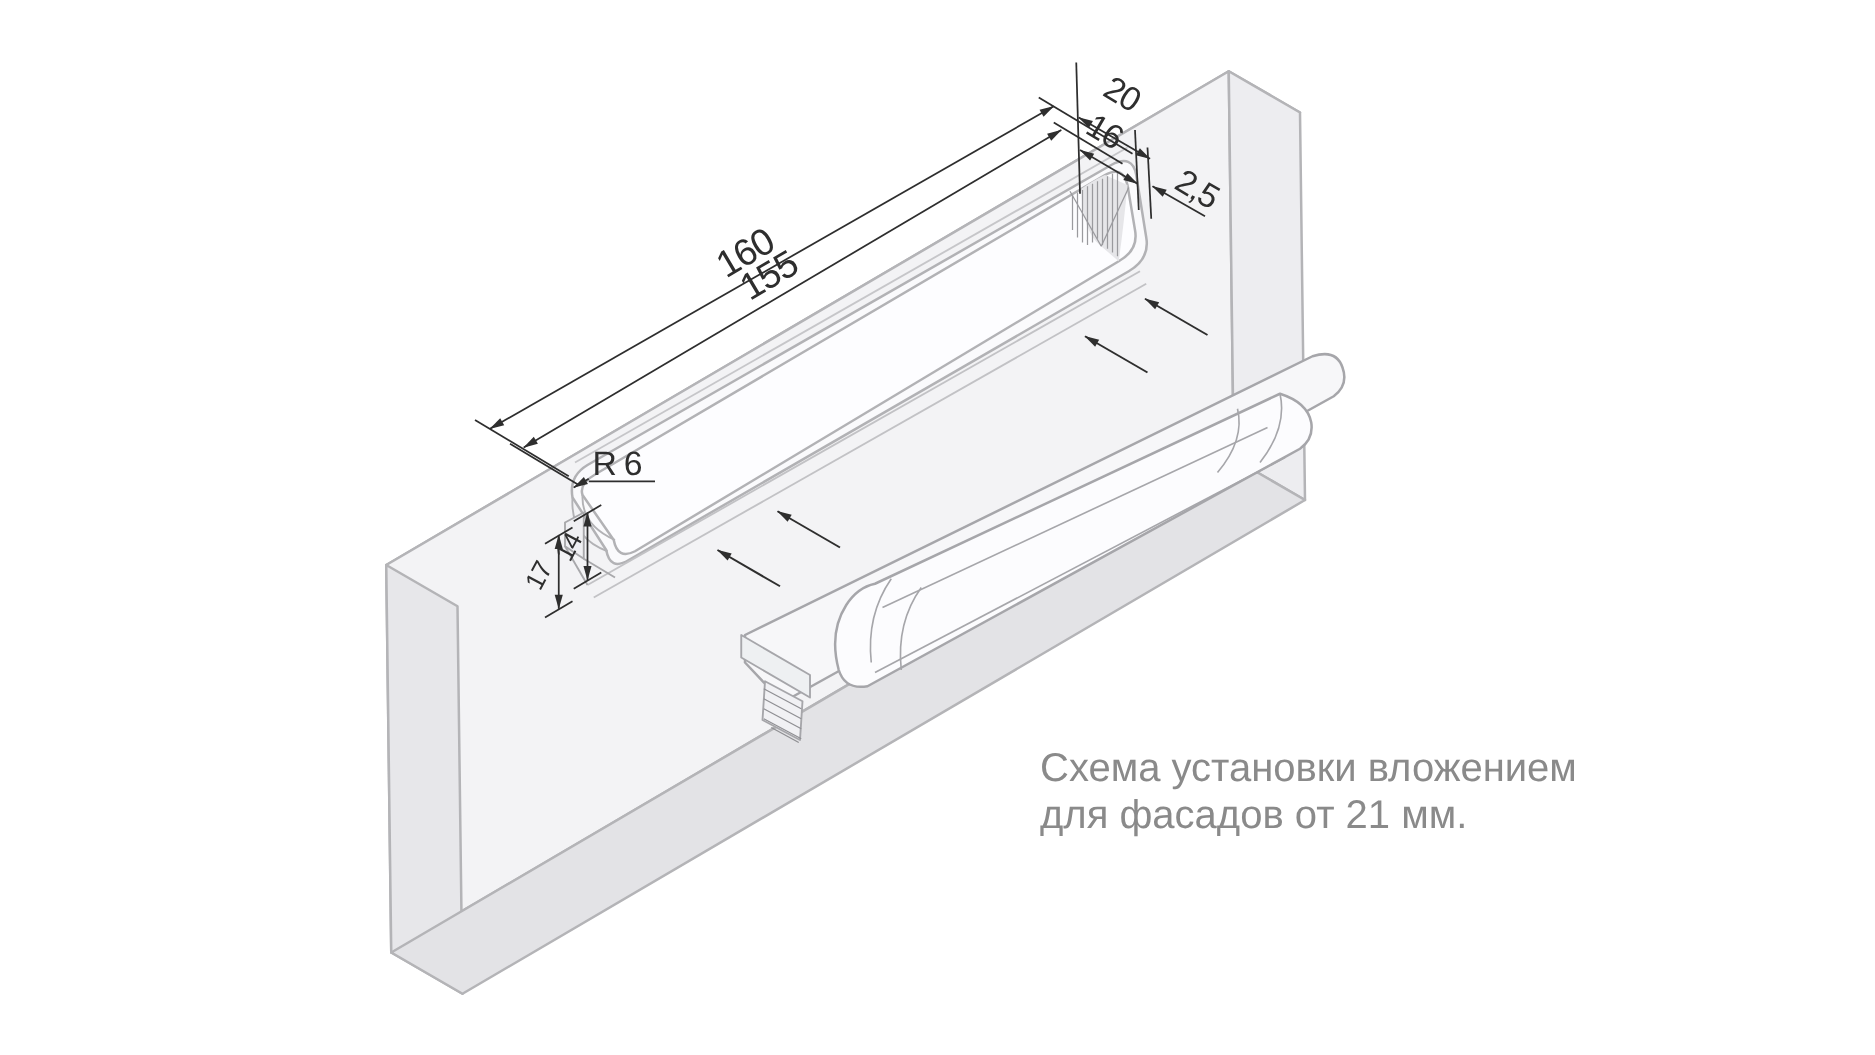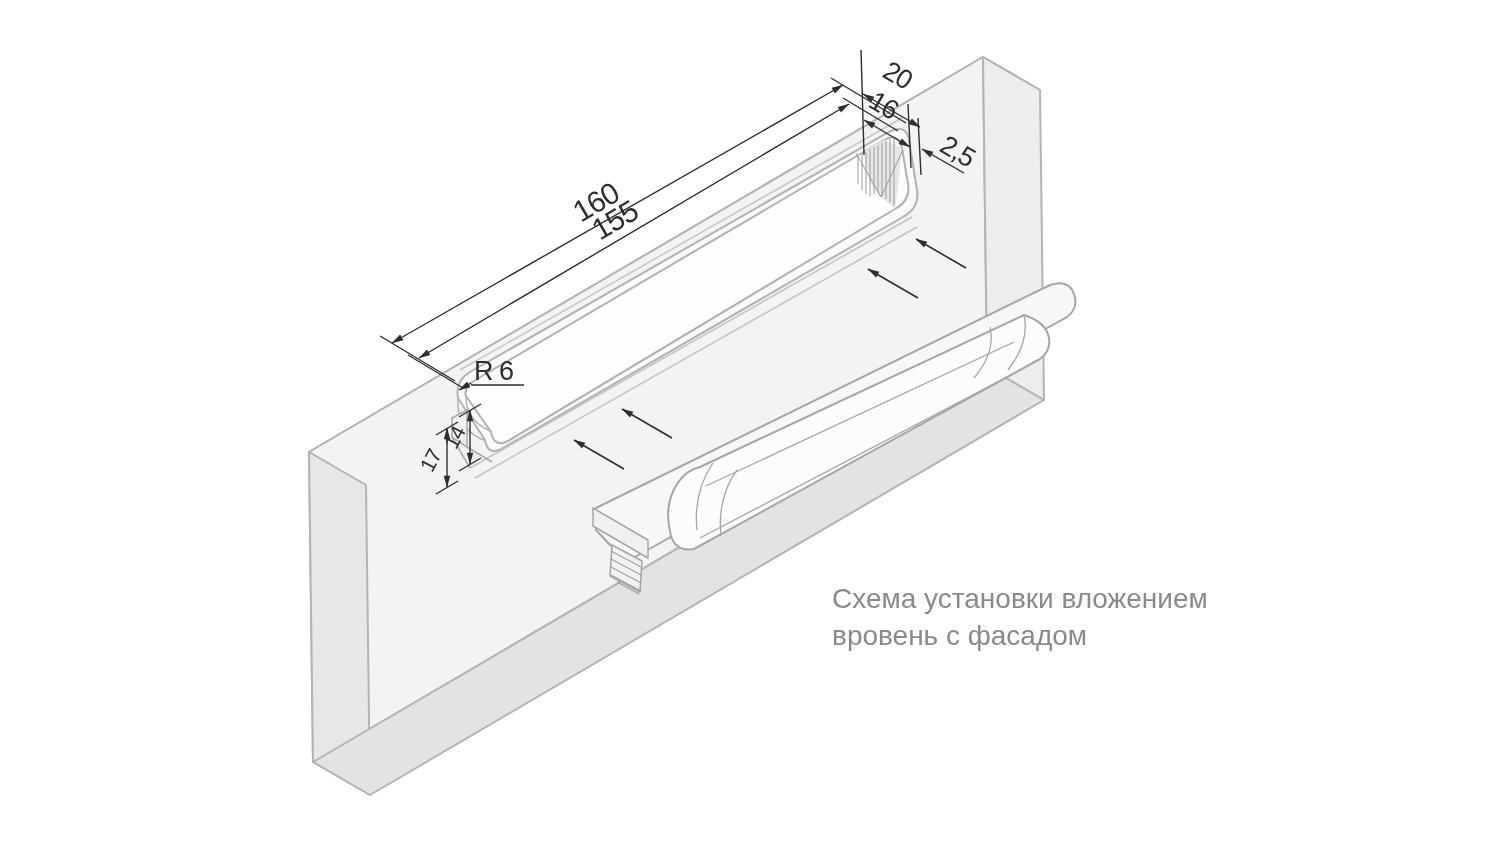--- a/index.html
+++ b/index.html
@@ -3,21 +3,21 @@
 <meta charset="utf-8">
 <style>
   html,body{margin:0;padding:0;background:#ffffff;}
   .canvas{position:relative;width:1500px;height:844px;background:#ffffff;overflow:hidden;
           font-family:"Liberation Sans", sans-serif;}
   svg{position:absolute;left:0;top:0;}
   .dim-text{font-family:"Liberation Sans", sans-serif;fill:#2e2e2e;letter-spacing:-1px;}
   .dim-big{font-size:30px;}
   .dim-mid{font-size:27px;}
   .dim-small{font-size:21px;}
-  .note{position:absolute;left:832px;top:580px;color:#8a8a8a;font-size:28px;line-height:37px;
+  .note{position:absolute;left:832px;top:596px;color:#8a8a8a;font-size:32px;line-height:37px;
         font-family:"Liberation Sans", sans-serif;}
   .note div{white-space:nowrap;}
 </style>
 </head>
 <body>
 
 <div class="canvas">
 <svg width="1500" height="844" viewBox="0 0 1500 844">
   <defs>
     <marker id="arr" viewBox="0 0 13 10" refX="12.5" refY="5" markerUnits="userSpaceOnUse" markerWidth="18" markerHeight="9" orient="auto-start-reverse">
@@ -147,15 +147,15 @@
     <text class="dim-text dim-mid" text-anchor="middle" transform="translate(879,113) rotate(30.5)">16</text>
     <text class="dim-text dim-mid" text-anchor="middle" transform="translate(953,159) rotate(30.5)">2,5</text>
     <text class="dim-text dim-mid" x="474" y="380">R 6</text>
     <text class="dim-text dim-small" text-anchor="middle" transform="translate(461,441) rotate(-62)">14</text>
     <text class="dim-text dim-small" text-anchor="middle" transform="translate(437,464) rotate(-62)">17</text>
   </g>
 </svg>
 
 <div class="note">
   <div>Схема установки вложением</div>
-  <div>вровень с фасадом</div>
+  <div>для фасадов от 21 мм.</div>
 </div>
 </div>
 
 </body></html>

